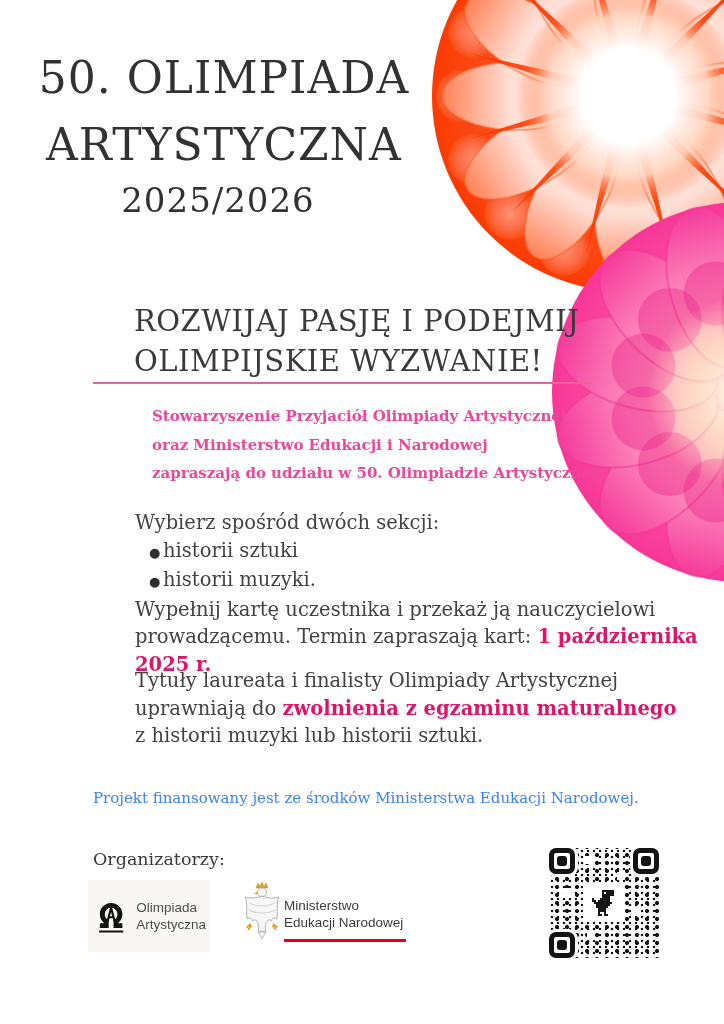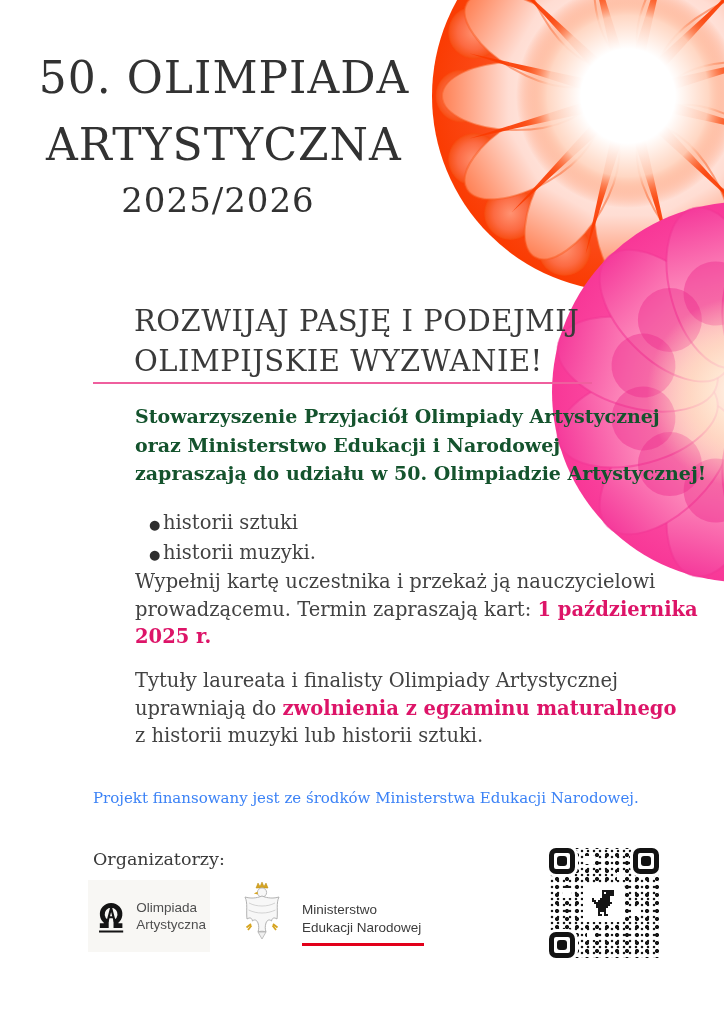--- a/index.html
+++ b/index.html
@@ -14,39 +14,39 @@
   .title-block{left:0;top:44px;width:436px;text-align:center;}
   .title-line{font-size:44px;line-height:67px;color:#323232;letter-spacing:1px;padding-left:12px;}
   .season{font-size:34px;line-height:40px;color:#323232;margin-top:2px;letter-spacing:1px;}
 
   
   .headline{left:134px;top:301px;font-size:29px;line-height:40px;color:#3a3a3a;letter-spacing:0.5px;}
 
   .divider{left:93px;top:382px;width:499px;height:2px;background:#ef5f9e;}
 
   
-  .intro{left:135px;top:402px;font-size:19px;line-height:28.5px;font-weight:bold;color:#14532d;}
+  .intro{left:152px;top:402px;font-size:15px;line-height:28.5px;font-weight:bold;color:#ec4899;}
 
   
   .copy{left:135px;top:509px;font-size:19.5px;line-height:27.5px;color:#424242;}
   .copy2{left:135px;top:667px;font-size:19.5px;line-height:27.5px;color:#424242;}
   .bullet{display:flex;align-items:baseline;}
   .bullet .dot{width:14px;margin-left:14px;font-size:13px;color:#2e2e2e;}
   .pink{color:#dd1468;font-weight:bold;}
 
   .funding{left:93px;top:789px;font-size:15px;color:#3b82f6;}
   .org-label{left:93px;top:849px;font-size:17.5px;color:#3a3a3a;}
 
   
   .oa-logo{left:88px;top:880px;width:122px;height:72px;background:#f8f7f4;
     display:flex;align-items:center;gap:9px;padding:0 4px 0 7px;box-sizing:border-box;}
   .logo-text{font-family:"Liberation Sans", sans-serif;font-size:13.5px;line-height:17px;color:#4f4f4f;}
 
   
-  .men-logo{left:240px;top:880px;display:flex;gap:18px;align-items:flex-end;}
+  .men-logo{left:240px;top:880px;display:flex;gap:0;align-items:center;}
   .men-text{font-family:"Liberation Sans", sans-serif;font-size:13.5px;line-height:17.5px;color:#3c3c3c;margin-top:12px;}
   .men-line{height:3px;background:#e2001a;margin-top:7px;width:122px;}
 
   
   .qr{left:545px;top:844px;width:118px;height:118px;background:#ffffff;}
   .qr-dots{position:absolute;inset:4px;
     background-image:
       radial-gradient(circle, #161616 31%, transparent 38%),
       radial-gradient(circle, #161616 28%, transparent 36%);
     background-size:6px 6px, 10px 8px;
@@ -210,20 +210,21 @@
 
   <div class="layer divider"></div>
 
   <div class="layer intro">
     <div>Stowarzyszenie Przyjaciół Olimpiady Artystycznej</div>
     <div>oraz Ministerstwo Edukacji i Narodowej</div>
     <div>zapraszają do udziału w 50. Olimpiadzie Artystycznej!</div>
   </div>
 
   <div class="layer copy">
+    <div>Wybierz spośród dwóch sekcji:</div>
     <div class="bullet">
       <span class="dot">●</span>
       <span>historii sztuki</span>
     </div>
     <div class="bullet">
       <span class="dot">●</span>
       <span>historii muzyki.</span>
     </div>
     <div>Wypełnij kartę uczestnika i przekaż ją nauczycielowi</div>
     <div><span>prowadzącemu. Termin zapraszają kart: </span><span class="pink">1 października 2025 r.</span></div>

